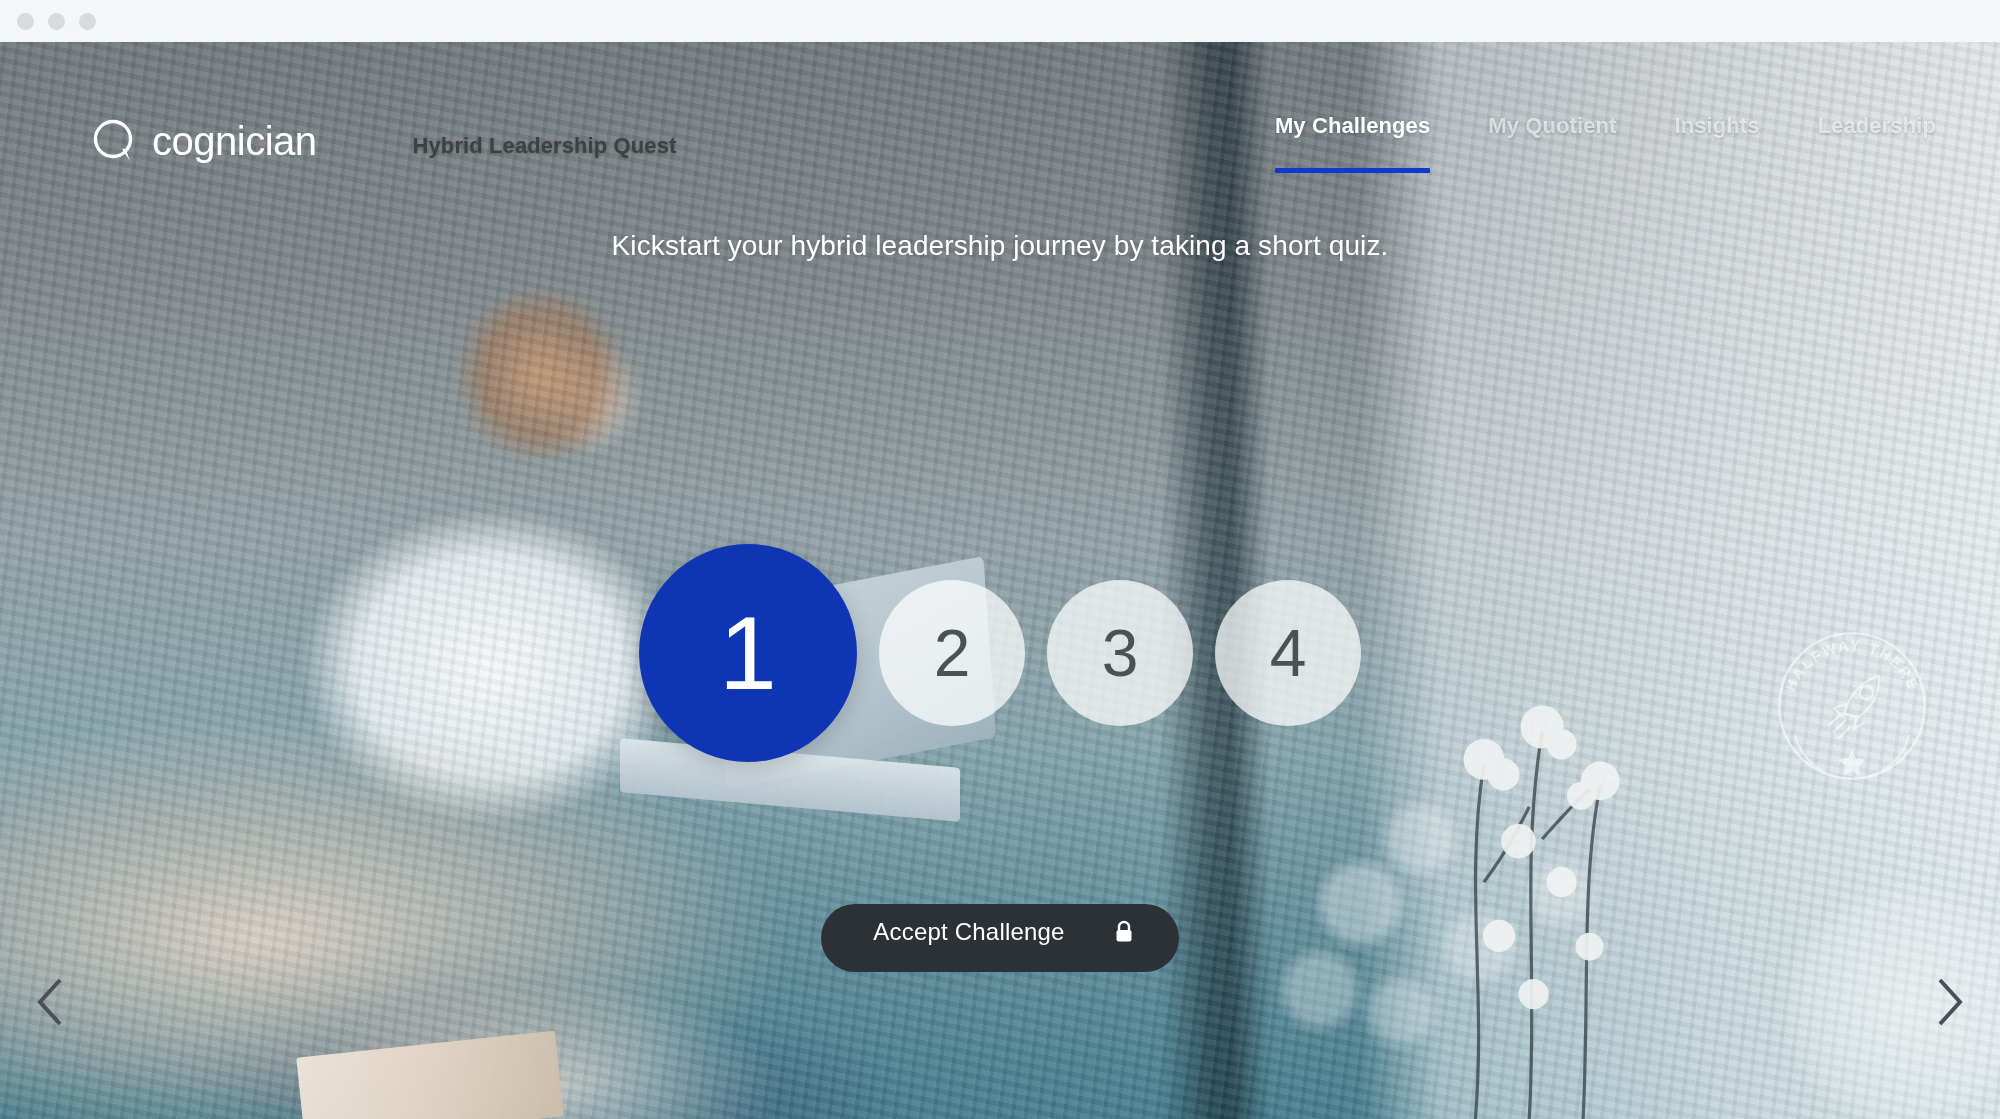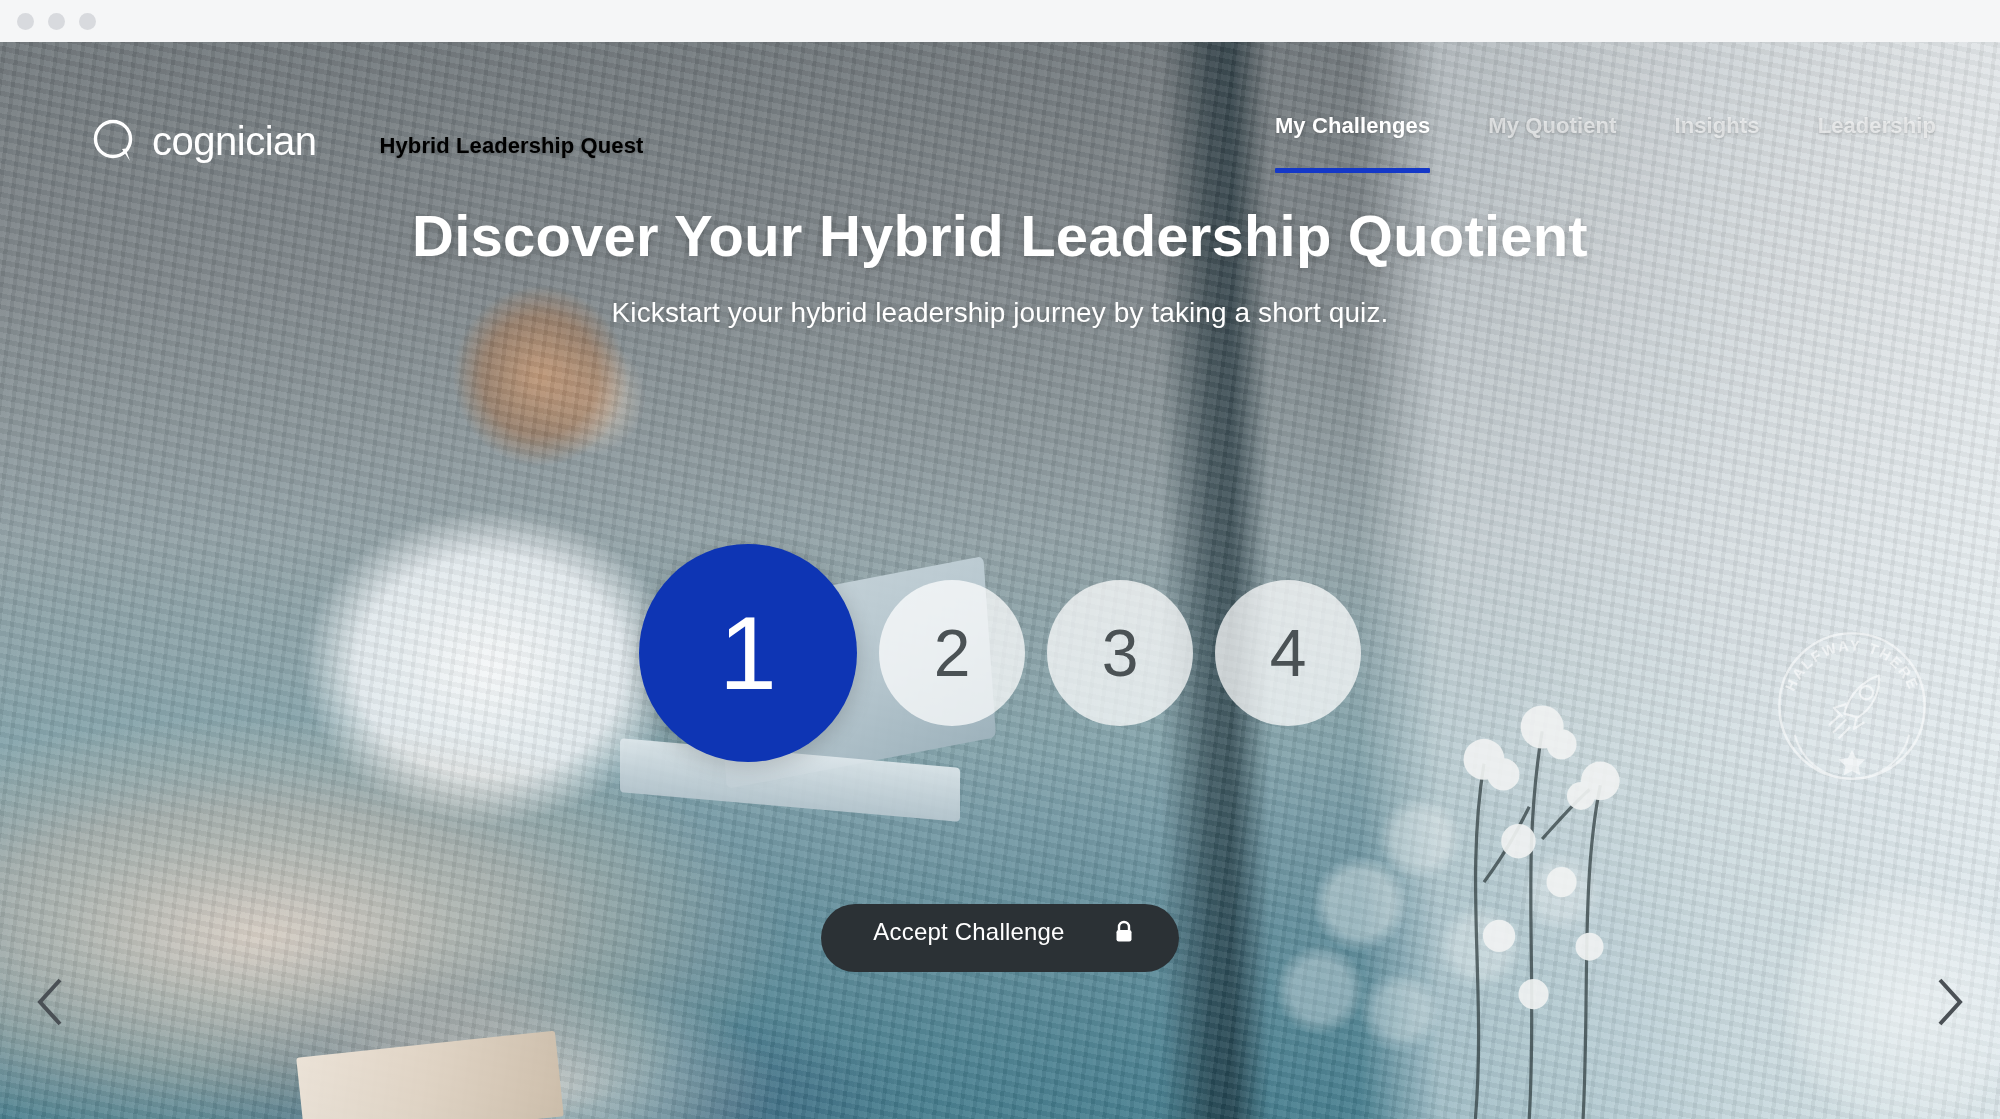--- a/index.html
+++ b/index.html
@@ -148,23 +148,23 @@
   .logo-mark { display: block; }
   .logo-word {
     color: #ffffff;
     font-size: 40px;
     letter-spacing: -0.5px;
     font-weight: 400;
     line-height: 1;
   }
 
   .quest-title {
-    margin-left: 63px;
+    margin-left: 96px;
     margin-top: 88px;
-    color: #000000;
+    color: #404040;
     font-size: 22px;
     font-weight: 700;
     letter-spacing: 0.1px;
     text-shadow: 0 1px 3px rgba(0,0,0,0.25);
   }
 
   .nav {
     margin-left: auto;
     margin-right: 64px;
     margin-top: 82px;
@@ -370,21 +370,20 @@
 
       <nav class="nav">
         <span class="nav-item active">My Challenges</span>
         <span class="nav-item">My Quotient</span>
         <span class="nav-item">Insights</span>
         <span class="nav-item">Leadership</span>
       </nav>
     </div>
 
     <div class="hero-copy">
-      <h1 class="headline">Discover Your Hybrid Leadership Quotient</h1>
       <p class="subhead">Kickstart your hybrid leadership journey by taking a short quiz.</p>
     </div>
 
     <div class="steps">
       <div class="step active">1</div>
       <div class="step inactive">2</div>
       <div class="step inactive">3</div>
       <div class="step inactive">4</div>
     </div>
 

